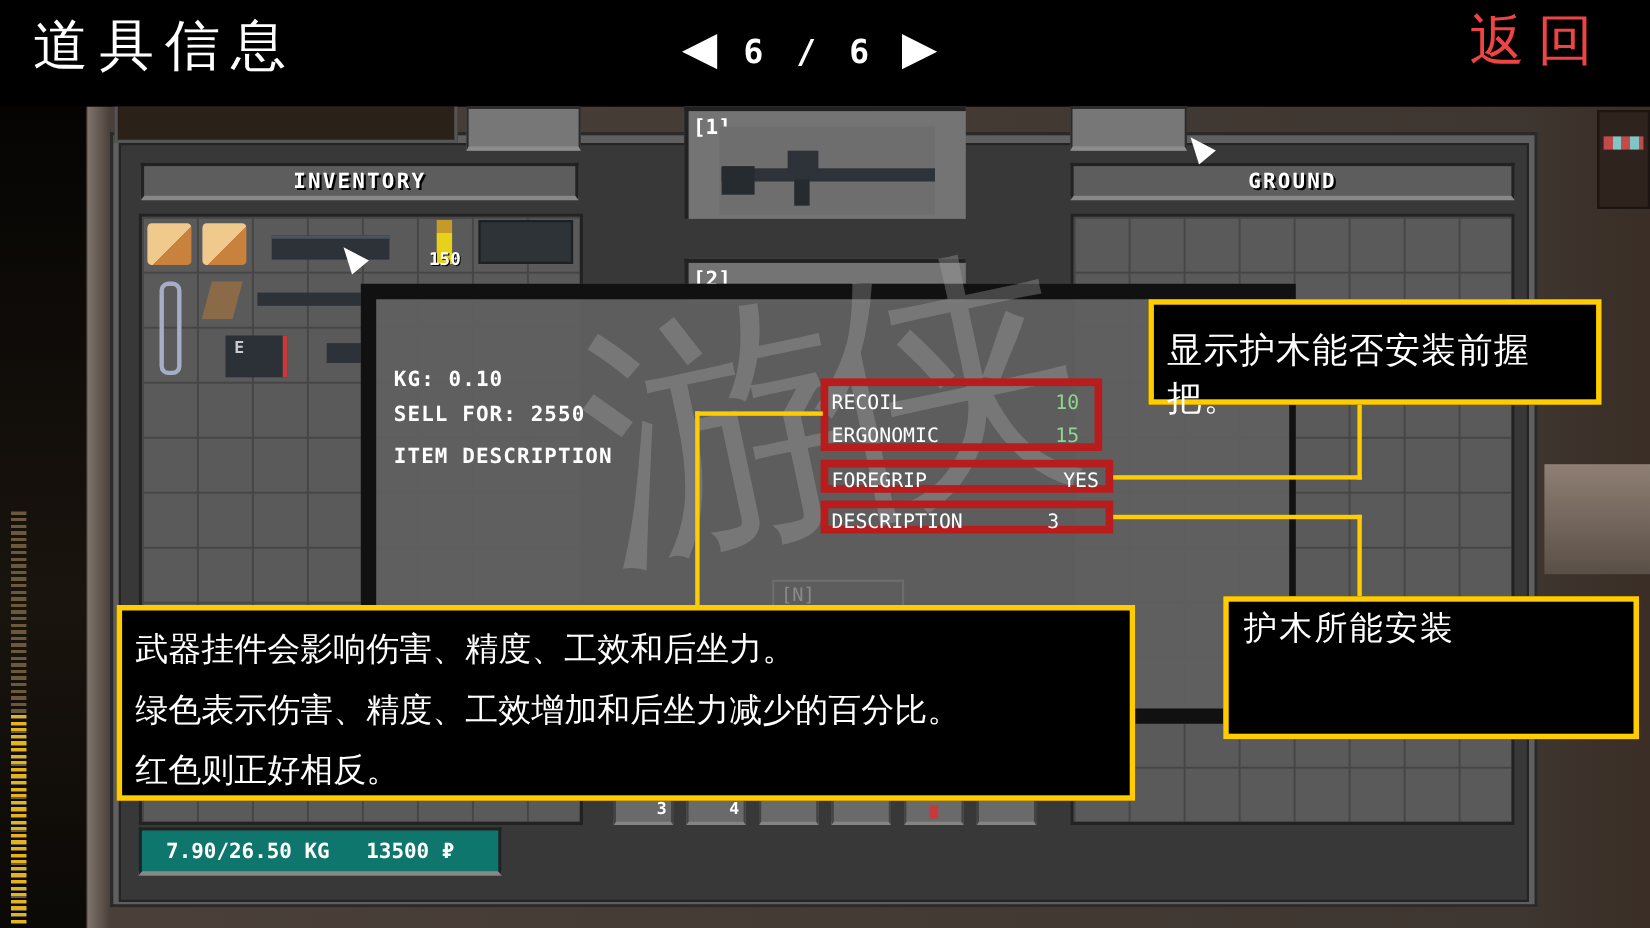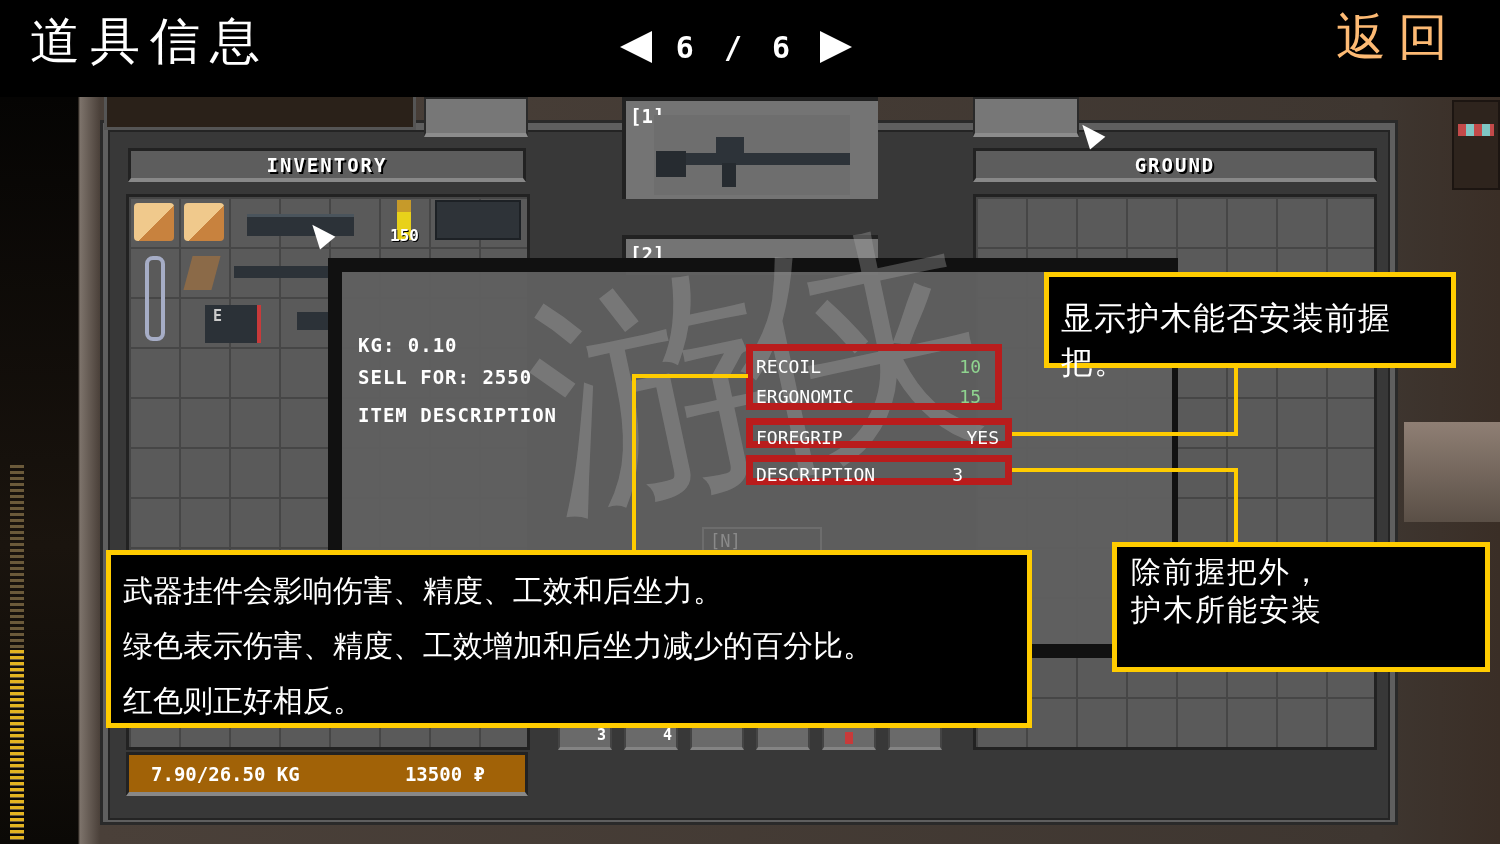--- a/index.html
+++ b/index.html
@@ -1,20 +1,20 @@
 <!DOCTYPE html>
 <html><head>
 <meta charset="utf-8">
 <style>
 *{box-sizing:border-box;margin:0;padding:0}
 body{width:1500px;height:844px;background:#000;position:relative;overflow:hidden;font-family:"DejaVu Sans Mono","Liberation Mono",monospace;color:#fff}
 .abs{position:absolute}
 .topbar{left:0;top:0;width:1500px;height:97px;background:#000}
 .title{left:30px;top:8px;font-family:"DejaVu Sans",sans-serif;font-size:50px;letter-spacing:10px;color:#fff}
-.back{left:1336px;top:4px;font-family:"DejaVu Sans",sans-serif;font-size:50px;letter-spacing:12px;color:#fdba74;cursor:pointer}
+.back{left:1336px;top:4px;font-family:"DejaVu Sans",sans-serif;font-size:50px;letter-spacing:12px;color:#ef4444;cursor:pointer}
 .pager{left:620px;top:22px;height:50px;display:flex;align-items:center}
 .arrow-l{width:0;height:0;border-top:16px solid transparent;border-bottom:16px solid transparent;border-right:32px solid #fff;cursor:pointer}
 .arrow-r{width:0;height:0;border-top:16px solid transparent;border-bottom:16px solid transparent;border-left:32px solid #fff;cursor:pointer}
 .pagenum{font-size:30px;font-weight:bold;width:168px;text-align:center;letter-spacing:6px}
 .scene{left:0;top:97px;width:1500px;height:747px;background:linear-gradient(90deg,#0b0906 0,#15100b 78px,#7d736b 80px,#4a4039 100px,#3e3630 1380px,#3a2e26 1500px)}
 .leftbar{left:0;top:97px;width:78px;height:747px;background:linear-gradient(180deg,#050403,#1a140e 60%,#0b0906)}
 .meter{left:10px;top:465px;width:14px;height:376px;background:repeating-linear-gradient(180deg,#6b5a3a 0 3px,transparent 3px 6px)}
 .meter-fill{left:10px;top:650px;width:14px;height:190px;background:repeating-linear-gradient(180deg,#e3b420 0 3px,transparent 3px 6px)}
 .mainframe{left:100px;top:120px;width:1298px;height:705px;background:#5f5f5f;border:3px solid #2a2a2a}
 .mainframe-inner{left:108px;top:130px;width:1282px;height:690px;background:#383838;border:2px solid #242424}
@@ -24,21 +24,21 @@
 .slot{background:#6a6a6a;border:2px solid #444;border-bottom:3px solid #848484}
 .wpn-slot{background:#747474;border-left:4px solid #222;border-top:4px solid #222}
 .tooltip{left:328px;top:258px;width:850px;height:400px;background:rgba(95,95,95,0.97);border:14px solid #111;border-right-width:6px}
 .tt-name{left:290px;top:28px;font-size:19px;font-weight:bold;letter-spacing:1px;text-shadow:2px 2px 0 #000}
 .tt-line{left:16px;font-size:19px;font-weight:bold;letter-spacing:1px}
 .statbox{border:7px solid #b91c1c;font-size:18px;font-weight:normal}
 .statrow{display:flex;justify-content:space-between;padding:0 14px 0 3px;height:34px;align-items:center}
 .green{color:#8fd48f}
 .callout{background:#000;border:5px solid #ffcc00;font-family:"DejaVu Sans",sans-serif;color:#fff}
 .vline{background:#ffcc00}
-.weight-bar{left:126px;top:752px;width:402px;height:44px;background:#a16207;border:3px solid #222;border-bottom:4px solid #888;font-size:19px;font-weight:bold;display:flex;justify-content:space-between;align-items:center;padding:0 40px 0 22px}
+.weight-bar{left:126px;top:752px;width:330px;height:44px;background:#0f766e;border:3px solid #222;border-bottom:4px solid #888;font-size:19px;font-weight:bold;display:flex;justify-content:space-between;align-items:center;padding:0 40px 0 22px}
 .watermark{left:540px;top:250px;width:440px;height:330px;font-family:"DejaVu Serif",serif;font-size:240px;color:rgba(170,170,170,0.35);transform:rotate(-12deg);letter-spacing:-30px;line-height:1}
 .cursor{width:0;height:0;border-left:10px solid transparent;border-right:10px solid transparent;border-bottom:24px solid #fff;transform:rotate(-40deg)}
 .bldg{background:#2e241d;border:2px solid #1c1511}
 </style>
 </head>
 <body>
 
 <div class="abs topbar"></div>
 <div class="abs title">道具信息</div>
 <div class="abs pager">
@@ -157,15 +157,14 @@
 
 <div class="abs callout" style="left:1044px;top:272px;width:412px;height:96px;font-size:32px;padding:20px 0 0 12px;letter-spacing:1px">显示护木能否安装前握把。</div>
 
 <div class="abs callout" style="left:106px;top:550px;width:926px;height:178px;padding:8px 0 0 12px;font-size:30px;line-height:55px">
   <div>武器挂件会影响伤害、精度、工效和后坐力。</div>
   <div>绿色表示伤害、精度、工效增加和后坐力减少的百分比。</div>
   <div>红色则正好相反。</div>
 </div>
 
 <div class="abs callout" style="left:1112px;top:542px;width:378px;height:130px;padding:6px 0 0 14px;font-size:30px;line-height:38px;letter-spacing:2px">
-  <div>除前握把外，</div>
   <div>护木所能安装</div>
 </div>
 
 </body></html>

